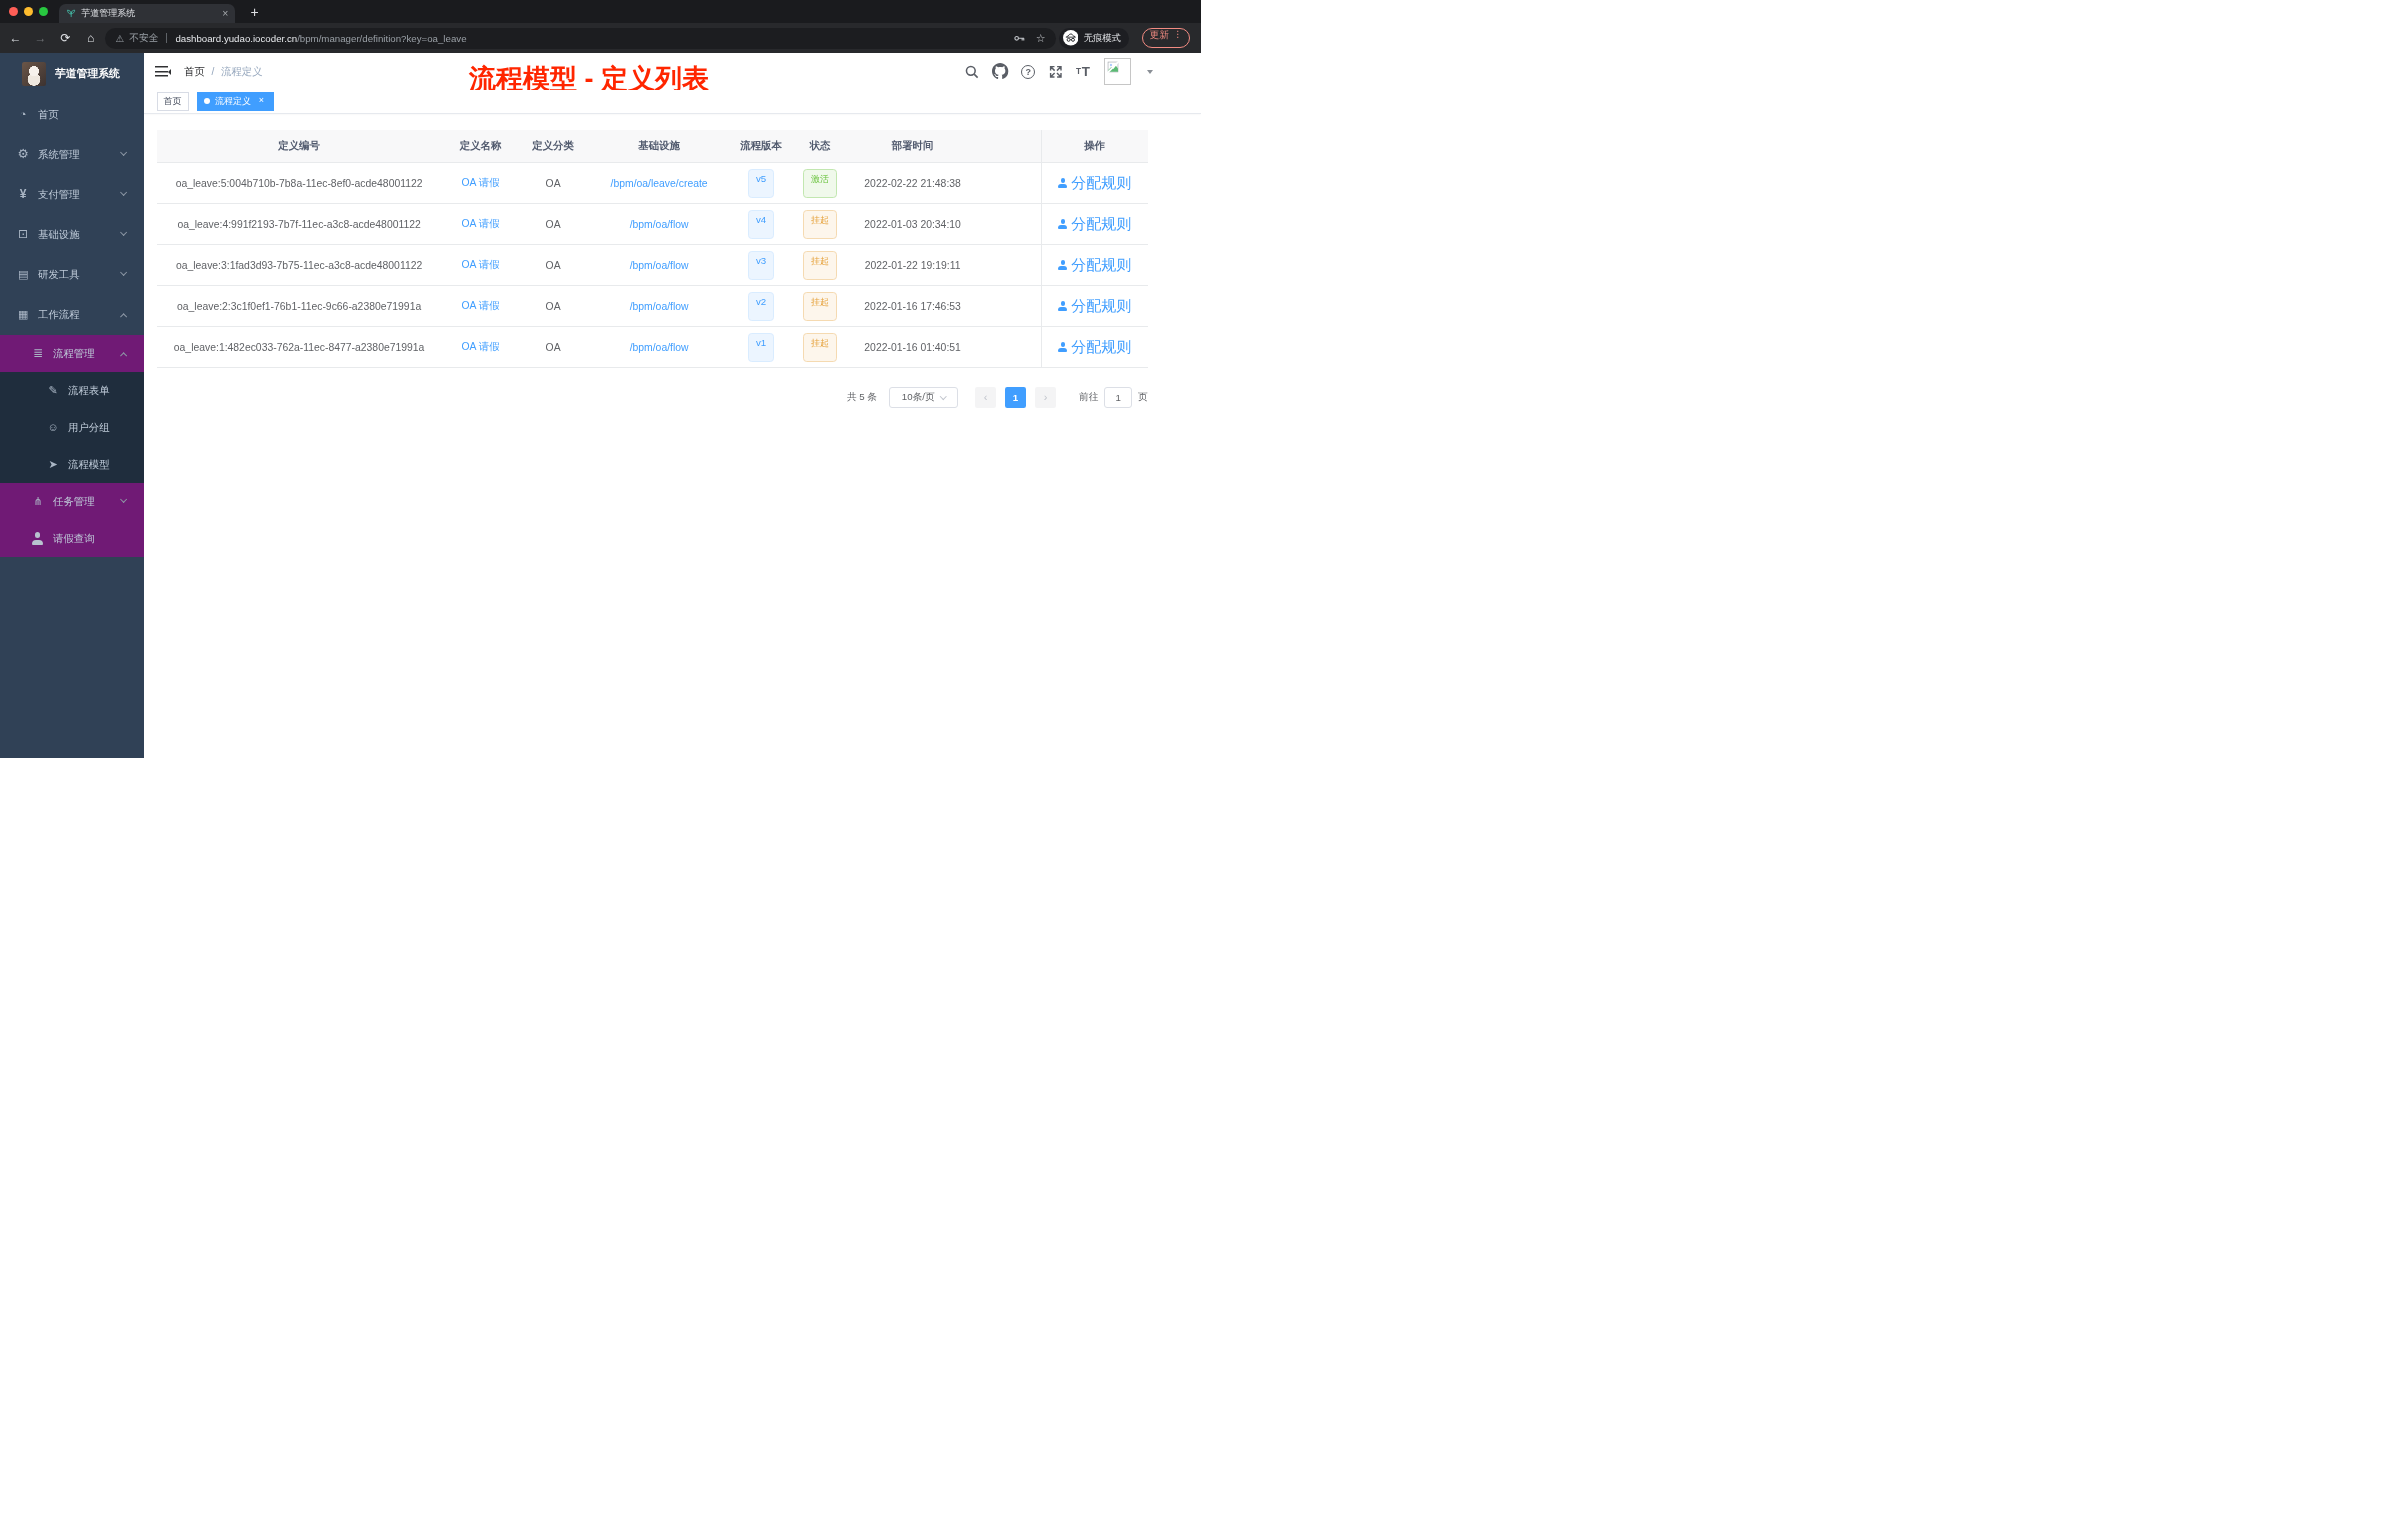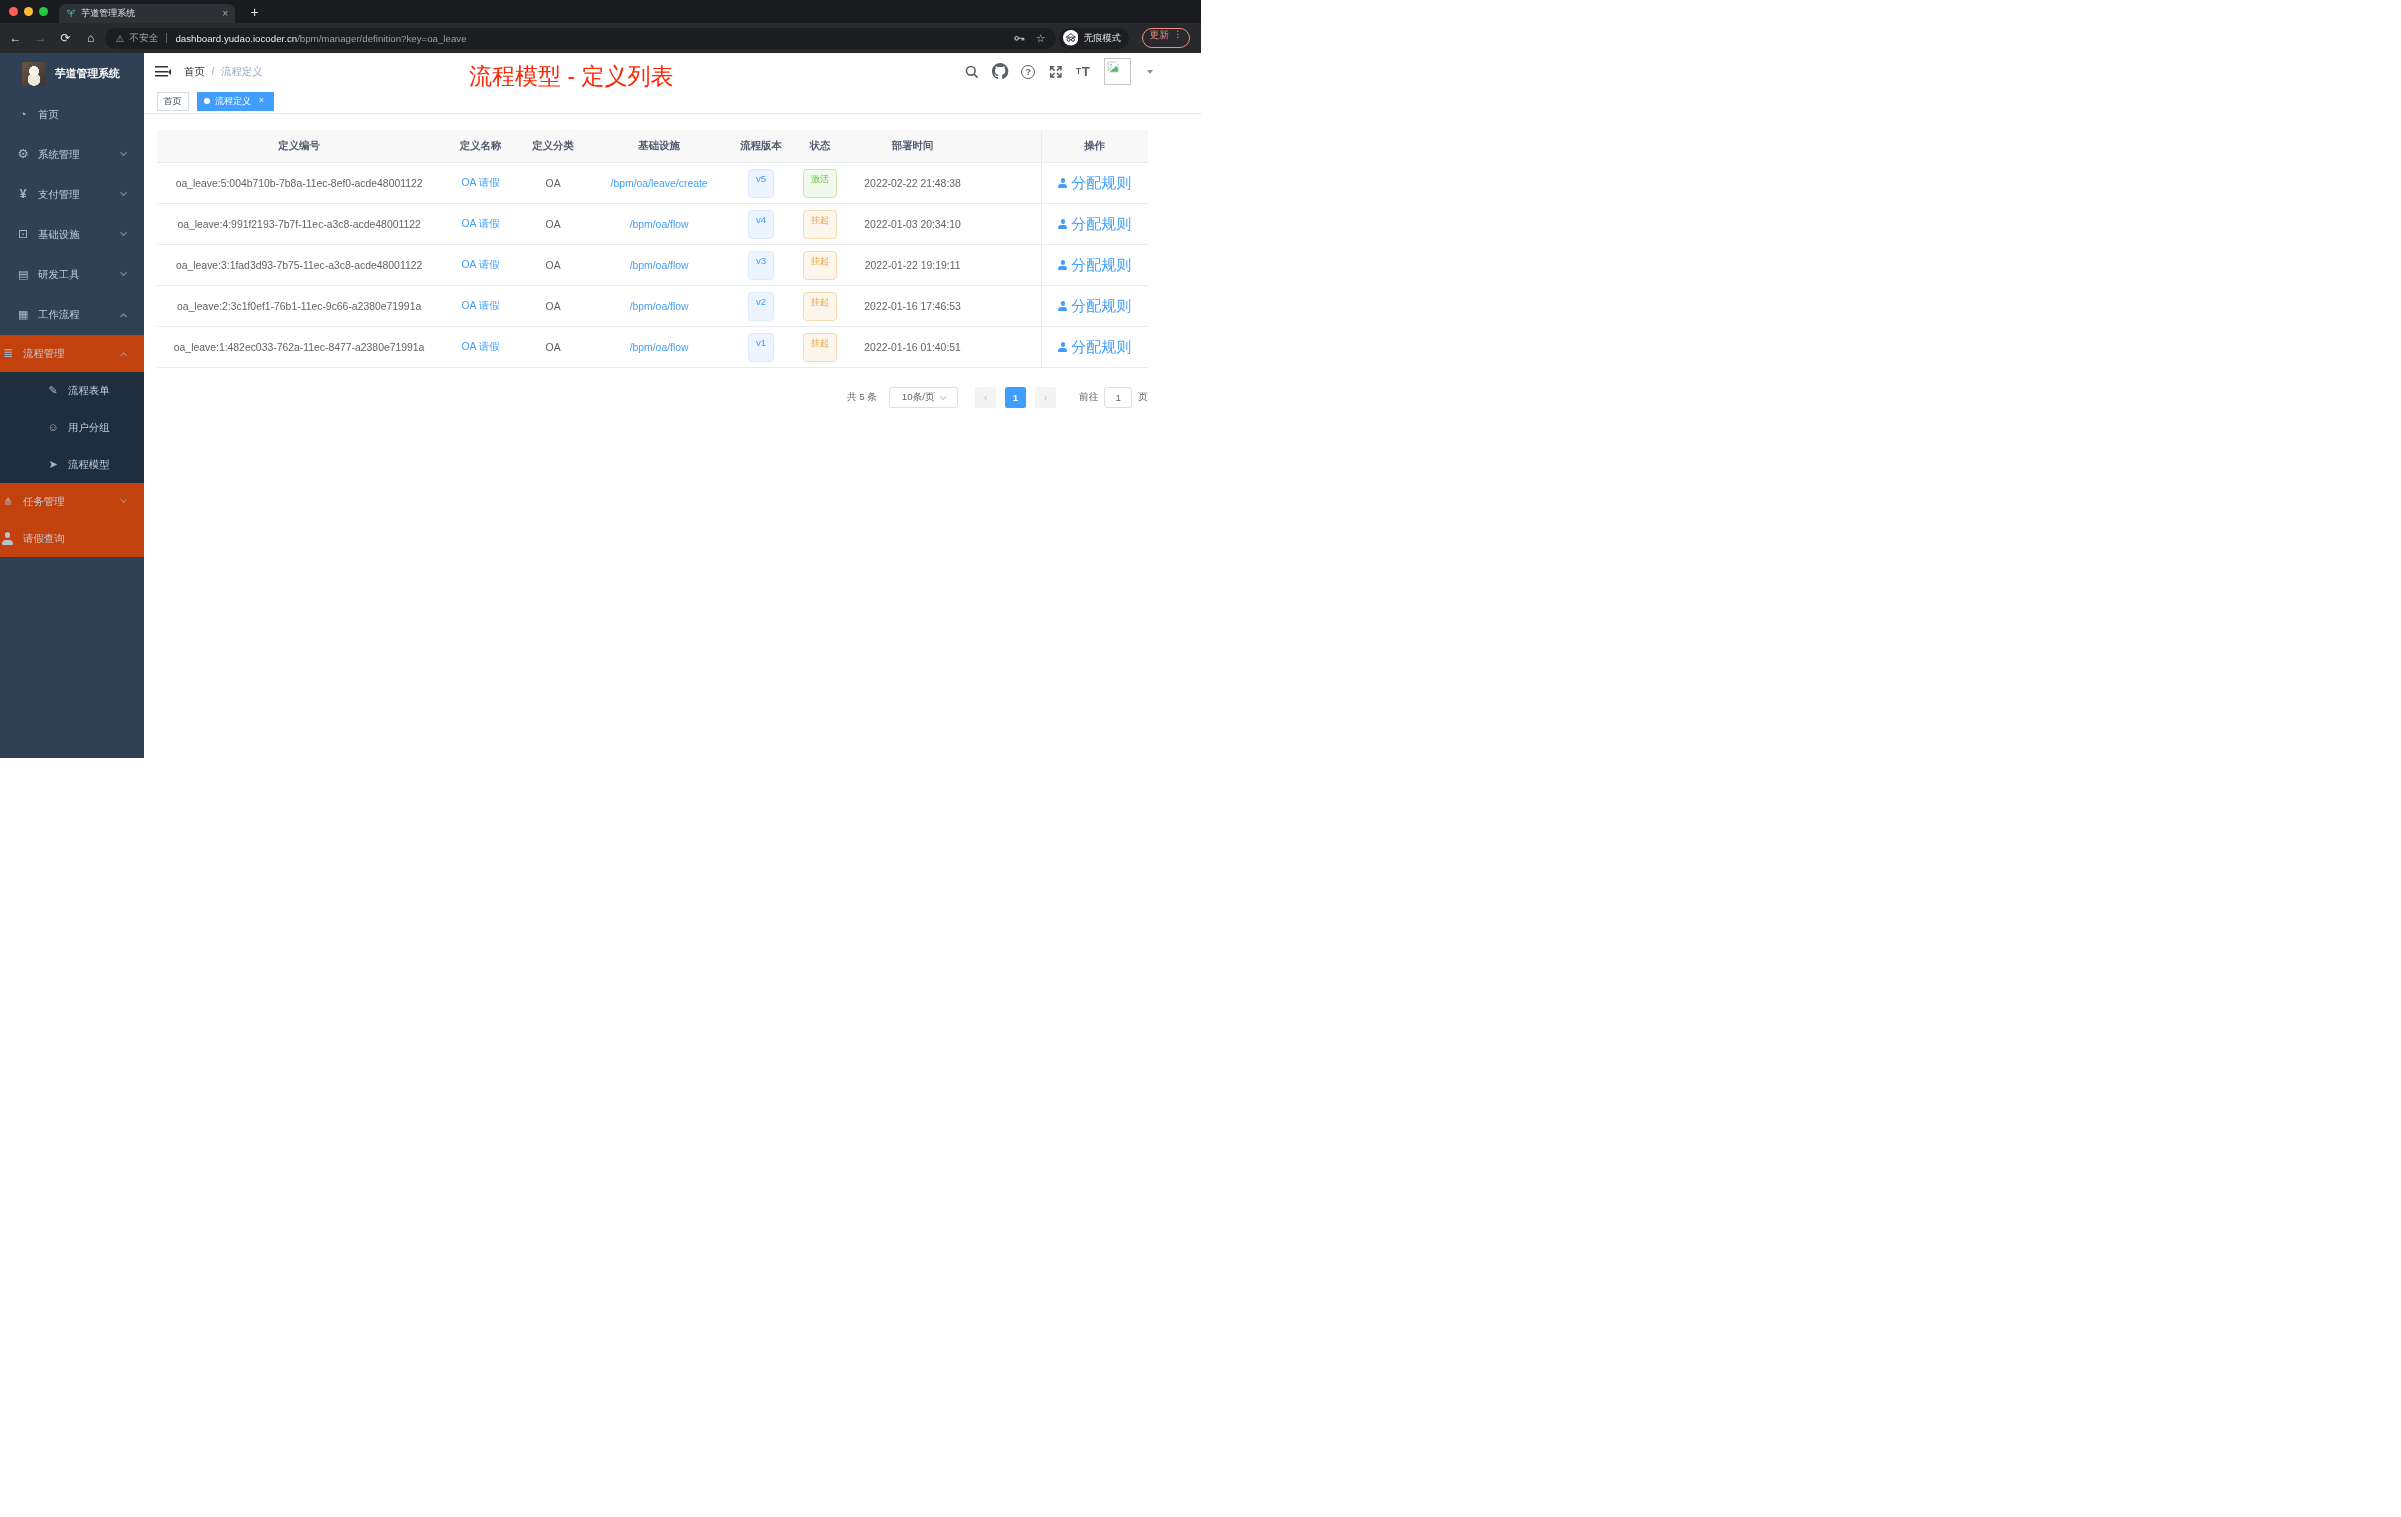--- a/index.html
+++ b/index.html
@@ -36,21 +36,21 @@
   .app{display:flex;height:705px}
   .sidebar{width:144px;flex-shrink:0;background:#304156;overflow:hidden}
   .logo-row{height:42px;display:flex;align-items:center;padding-left:22px;gap:9px}
   .logo-img{width:24px;height:24px;border-radius:2.2px;background:
     radial-gradient(circle at 50% 38%,#f7f2ec 0 26%,transparent 27%),
     radial-gradient(circle at 50% 72%,#efe8df 0 30%,transparent 31%),
     linear-gradient(135deg,#6b5648,#3c3230)}
   .logo-title{color:#fff;font-weight:bold;font-size:10.8px;white-space:nowrap}
   .s-item{display:flex;align-items:center;font-size:10.4px;color:#bfcbd9;cursor:default}
   .s-item[data-level="root"]{height:40px;padding-left:15px}
-  .s-item[data-level="sub"]{height:37px;background:#c2410c}
+  .s-item[data-level="sub"]{height:37px;padding-left:30px;background:#701a75}
   .s-item[data-level="subsub"]{height:37px;padding-left:45px;background:#1f2d3d}
   .s-icon{position:relative;width:16.3px;height:13.4px;margin-right:6.7px;color:#aab6c5;font-size:11px;line-height:13.4px;text-align:center;flex-shrink:0}
   .s-icon[data-icon="dashboard"]::before{content:"◔"}
   .s-icon[data-icon="gear"]::before{content:"⚙";font-size:12.6px}
   .s-icon[data-icon="yen"]::before{content:"¥";font-weight:bold;font-size:12px}
   .s-icon[data-icon="monitor"]::before{content:"⊡";font-size:12px}
   .s-icon[data-icon="toolbox"]::before{content:"▤"}
   .s-icon[data-icon="briefcase"]::before{content:"▦"}
   .s-icon[data-icon="list"]::before{content:"≣";font-size:12px}
   .s-icon[data-icon="form"]::before{content:"✎"}
@@ -70,21 +70,21 @@
   .appheader{height:37px;position:relative;background:#fff}
   .hamb{position:absolute;left:11px;top:13.4px;width:13.4px;height:10.4px;
     background:linear-gradient(#303133,#303133) 0 0/13.4px 1.5px no-repeat,
                linear-gradient(#303133,#303133) 0 4.5px/13.4px 1.5px no-repeat,
                linear-gradient(#303133,#303133) 0 9px/13.4px 1.5px no-repeat}
   .hamb::after{content:"";position:absolute;right:-3px;top:2.2px;border-right:3.7px solid #303133;border-top:3px solid transparent;border-bottom:3px solid transparent}
   .breadcrumb{position:absolute;left:40px;top:0;height:37px;display:flex;align-items:center;font-size:10.4px}
   .bc-home{color:#303133}
   .bc-sep{color:#97a8be;margin:0 6.7px}
   .bc-cur{color:#97a8be}
-  .annotation{position:absolute;left:325px;top:8.2px;font-size:23px;font-weight:400;white-space:nowrap}
+  .annotation{position:absolute;left:325px;top:8.2px;font-size:27px;font-weight:700;white-space:nowrap}
   .hicons{position:absolute;right:48px;top:0;height:37px;display:flex;align-items:center;gap:12.6px}
   .hicon{display:flex;align-items:center;color:#5a5e66}
   .q-icon{width:14px;height:14px;border:1.3px solid #5a5e66;border-radius:50%;display:flex;align-items:center;justify-content:center}
   .q-icon::before{content:"?";font-size:9px;font-weight:bold;color:#5a5e66}
   .tt::before{content:"T";font-size:8.2px;font-weight:bold;color:#5a5e66;margin-right:0.7px}
   .tt::after{content:"T";font-size:13.4px;font-weight:bold;color:#5a5e66}
   .avatar-box{width:27.5px;height:27.5px;border:0.7px solid #c6c6c6;background:#fff;padding:1.5px;margin-left:1.5px}
   .avatar-caret{width:0;height:0;border-top:4.5px solid #8a8f96;border-left:3.7px solid transparent;border-right:3.7px solid transparent;margin-left:3px}
 
   

